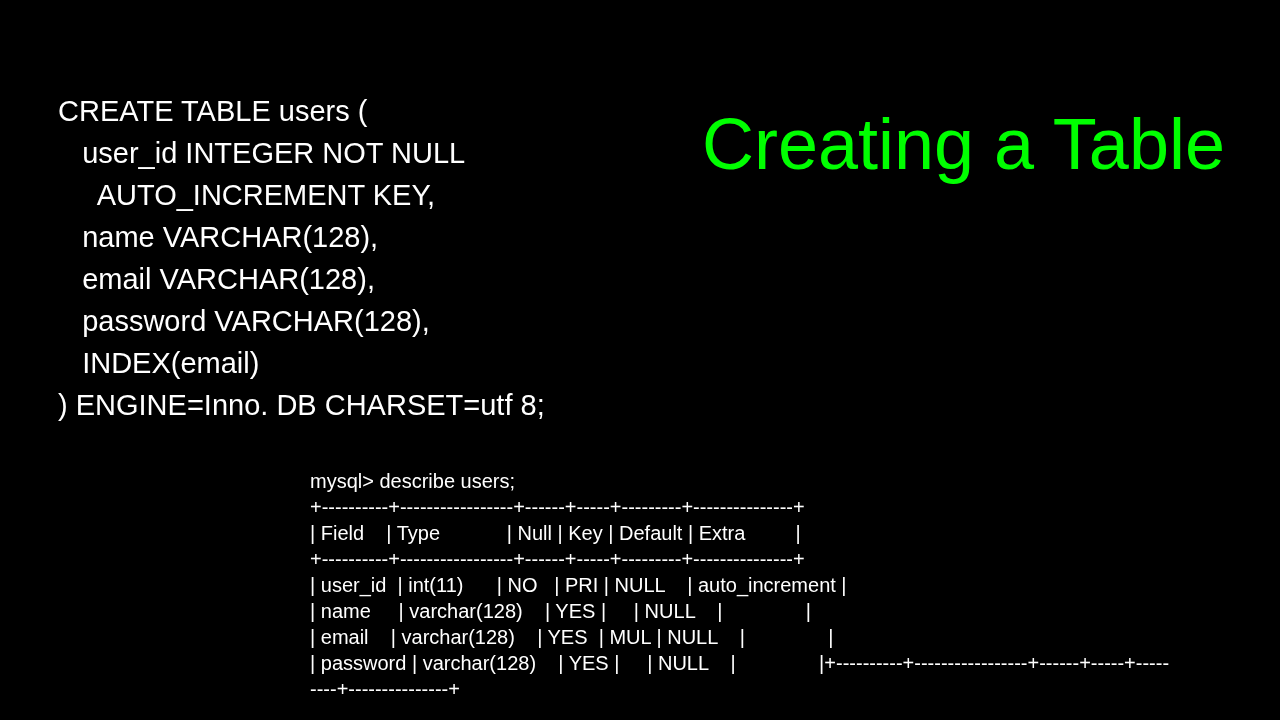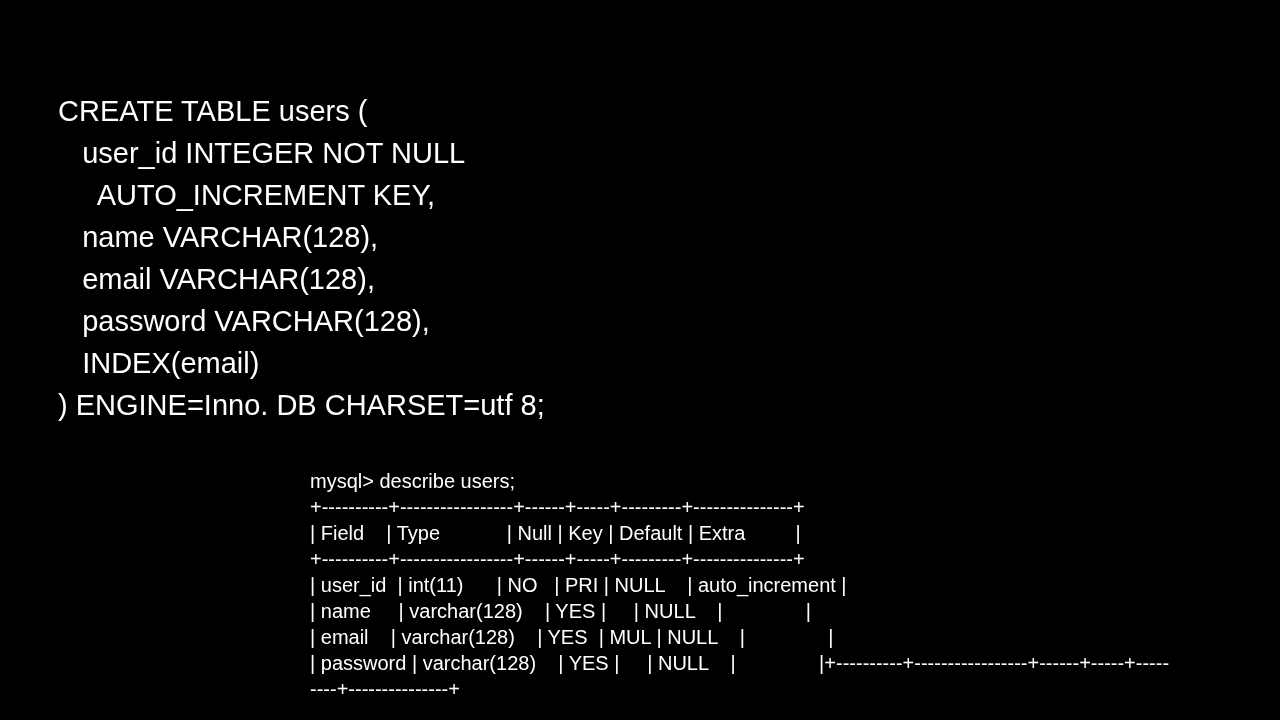--- a/index.html
+++ b/index.html
@@ -56,20 +56,22 @@
 
 <div class="container">
   <div class="sql-code">CREATE TABLE users (
    user_id INTEGER NOT NULL
      AUTO_INCREMENT KEY,
    name VARCHAR(128),
    email VARCHAR(128),
    password VARCHAR(128),
    INDEX(email)
 ) ENGINE=Inno. DB CHARSET=utf 8;</div>
+  <div class="heading">Creating a
+Table</div>
   <div class="describe-output">mysql&gt; describe users;
 +----------+-----------------+------+-----+---------+---------------+
 | Field    | Type            | Null | Key | Default | Extra         |
 +----------+-----------------+------+-----+---------+---------------+
 | user_id  | int(11)      | NO   | PRI | NULL    | auto_increment |
 | name     | varchar(128)    | YES |     | NULL    |               |
 | email    | varchar(128)    | YES  | MUL | NULL    |               |
 | password | varchar(128)    | YES |     | NULL    |               |+----------+-----------------+------+-----+-----
 ----+---------------+</div>
 </div>

